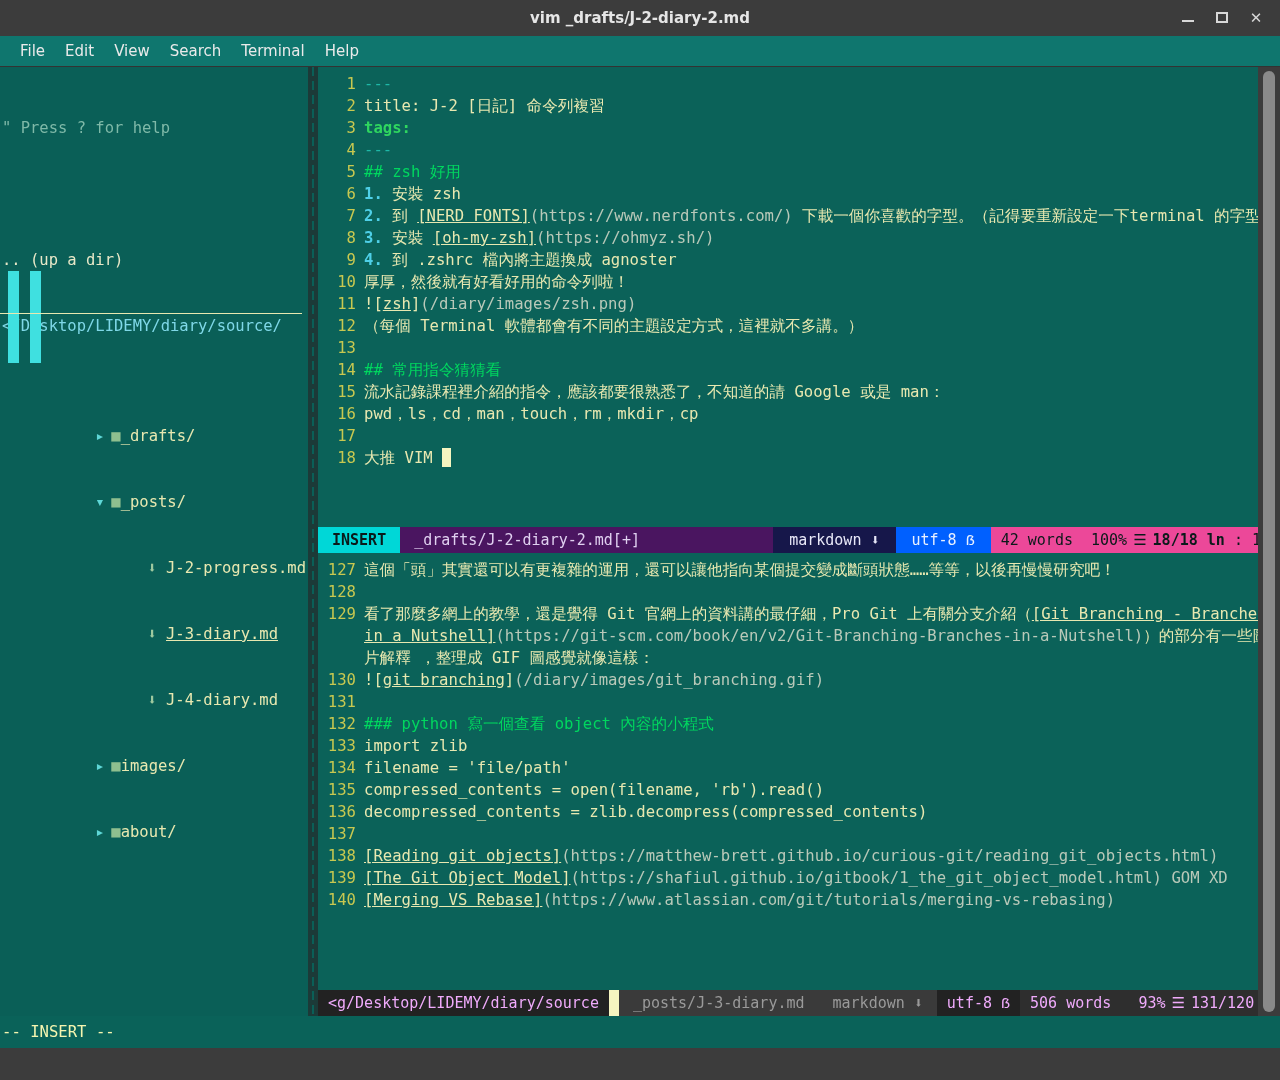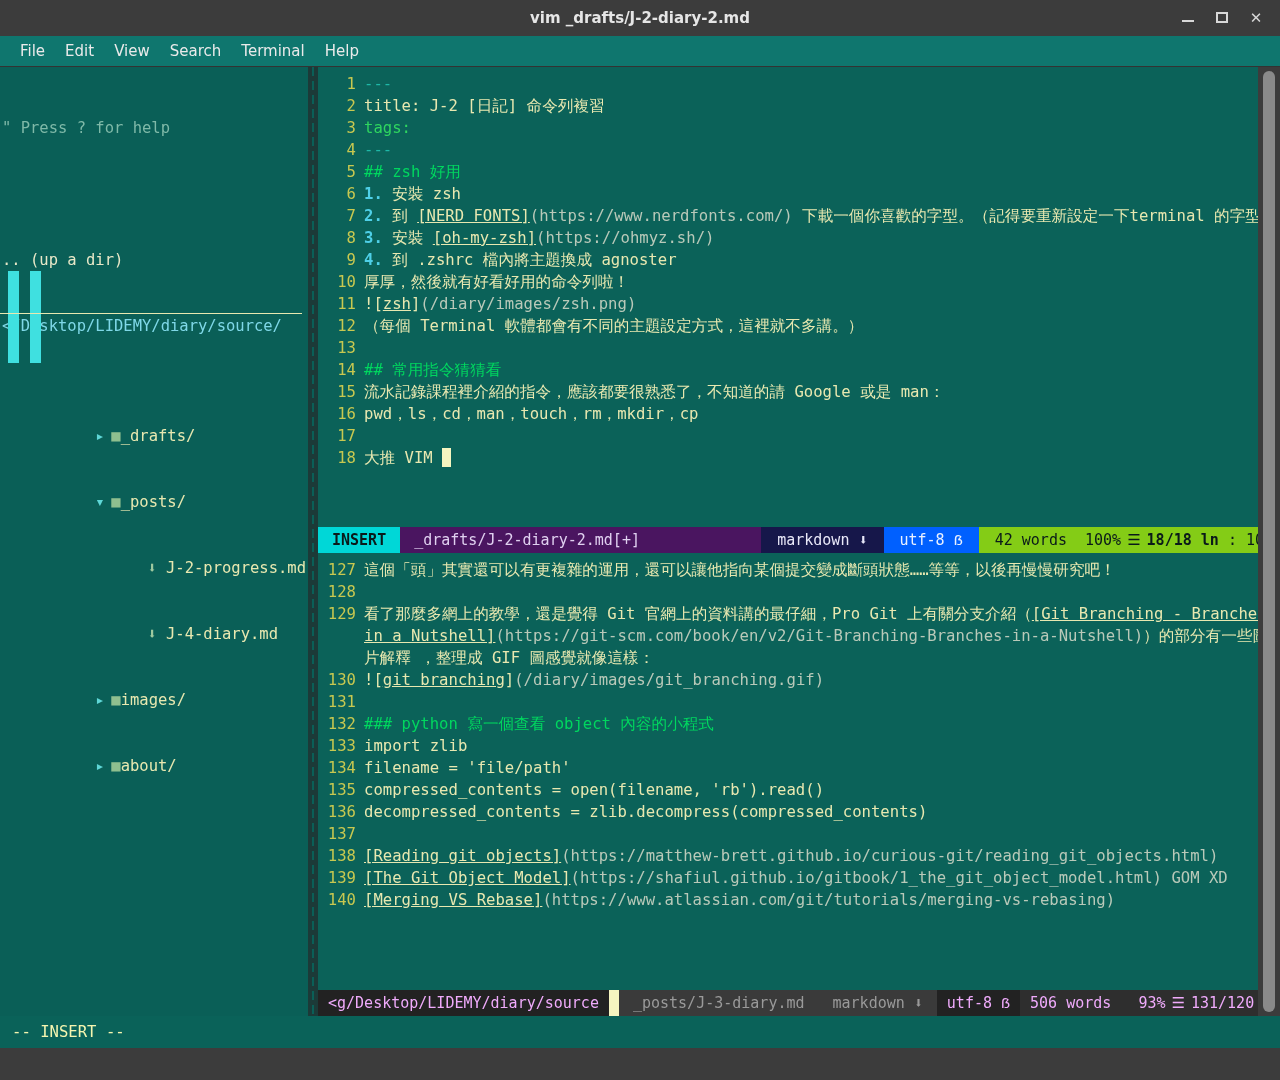--- a/index.html
+++ b/index.html
@@ -76,56 +76,56 @@
     white-space:pre-wrap;word-break:break-all;
   }
   .ln{
     display:inline-block;width:38px;text-align:right;color:#c8c850;
     margin-right:8px;vertical-align:top;
   }
   .hang{display:block;}
   .hang .body{display:inline-block;width:calc(100% - 48px);vertical-align:top;}
 
   
-  .c-yaml{color:#2fd65f;}
+  .c-yaml{color:#2fd65f;font-weight:bold;}
   .c-delim{color:#1fb8a8;}
   .c-h2{color:#00d75f;}
   .c-hash{color:#00d75f;}
   .c-num{color:#4fd0e8;font-weight:bold;}
   .c-text{color:#e8e8b0;}
   .c-link{color:#e8e8b0;text-decoration:underline;}
   .c-url{color:#b9c9b9;}
   .cursor{background:#f5f5c0;color:#0b6259;display:inline-block;width:9px;height:19px;vertical-align:text-bottom;}
 
   
   .airline{
     height:26px;flex:0 0 26px;display:flex;align-items:stretch;font-size:15px;
     font-family:"DejaVu Sans Mono","Liberation Mono",monospace;overflow:hidden;
   }
   .seg{display:flex;align-items:center;padding:0 10px;white-space:nowrap;}
   .mode{background:#00d7d7;color:#0a1a1a;font-weight:bold;padding:0 14px;}
   .fileseg{background:#4a1560;color:#e0d0f0;flex:0 0 auto;padding:0 14px;}
   .spacer{flex:1 1 auto;background:#4a1560;}
   .ftseg{background:#16174a;color:#e8e8f8;padding:0 16px;}
   .encseg{background:#0060ff;color:#e8f0ff;padding:0 16px;}
-  .statseg{background:#84cc16;color:#0a1a1a;padding:0 16px;font-weight:normal;}
+  .statseg{background:#ec4899;color:#0a1a1a;padding:0 10px;font-weight:normal;}
   .statseg b{font-weight:bold;}
   .hamb{display:inline-block;margin:0 6px;}
 
   
   .airline-inactive{height:26px;flex:0 0 26px;display:flex;align-items:stretch;font-size:15px;}
   .ib-dark{background:#222222;color:#f0abfc;display:flex;align-items:center;padding:0 10px;white-space:nowrap;}
   .ib-mid{background:#3a3a3a;color:#9a9a9a;display:flex;align-items:center;padding:0 14px;white-space:nowrap;}
   .ib-grow{background:#3a3a3a;flex:1 1 auto;}
   .ib-cursorbar{width:10px;background:#f5f5c0;flex:0 0 10px;}
 
   
   .cmdline{
     height:32px;flex:0 0 32px;background:#0a6259;color:#f5f5b0;
-    display:flex;align-items:center;padding-left:12px;font-size:15.6px;
+    display:flex;align-items:center;padding-left:2px;font-size:15.6px;
   }
 
   
   .scroll{
     position:absolute;right:0;top:0;bottom:0;width:22px;background:#3c3c3c;
   }
   .scroll .thumb{
     position:absolute;left:5px;right:5px;top:4px;bottom:4px;
     background:#8a8a8a;border-radius:6px;
   }
@@ -164,20 +164,23 @@
         <div class="row rootpath">&lt;/Desktop/LIDEMY/diary/source/</div>
 
         <div class="row">
           <span class="arrow">▸</span><span class="folder">■</span><span class="dirname">_drafts/</span>
         </div>
         <div class="row">
           <span class="arrow">▾</span><span class="folder">■</span><span class="dirname">_posts/</span>
         </div>
         <div class="row" style="padding-left:54px;">
           <span class="fileicon">⬇</span> <span class="filename">J-2-progress.md</span>
+        </div>
+        <div class="row" style="padding-left:54px;">
+          <span class="fileicon">⬇</span> <span class="filename sel">J-3-diary.md</span>
         </div>
         <div class="row" style="padding-left:54px;">
           <span class="fileicon">⬇</span> <span class="filename">J-4-diary.md</span>
         </div>
         <div class="row">
           <span class="arrow">▸</span><span class="folder">■</span><span class="dirname">images/</span>
         </div>
         <div class="row">
           <span class="arrow">▸</span><span class="folder">■</span><span class="dirname">about/</span>
         </div>

